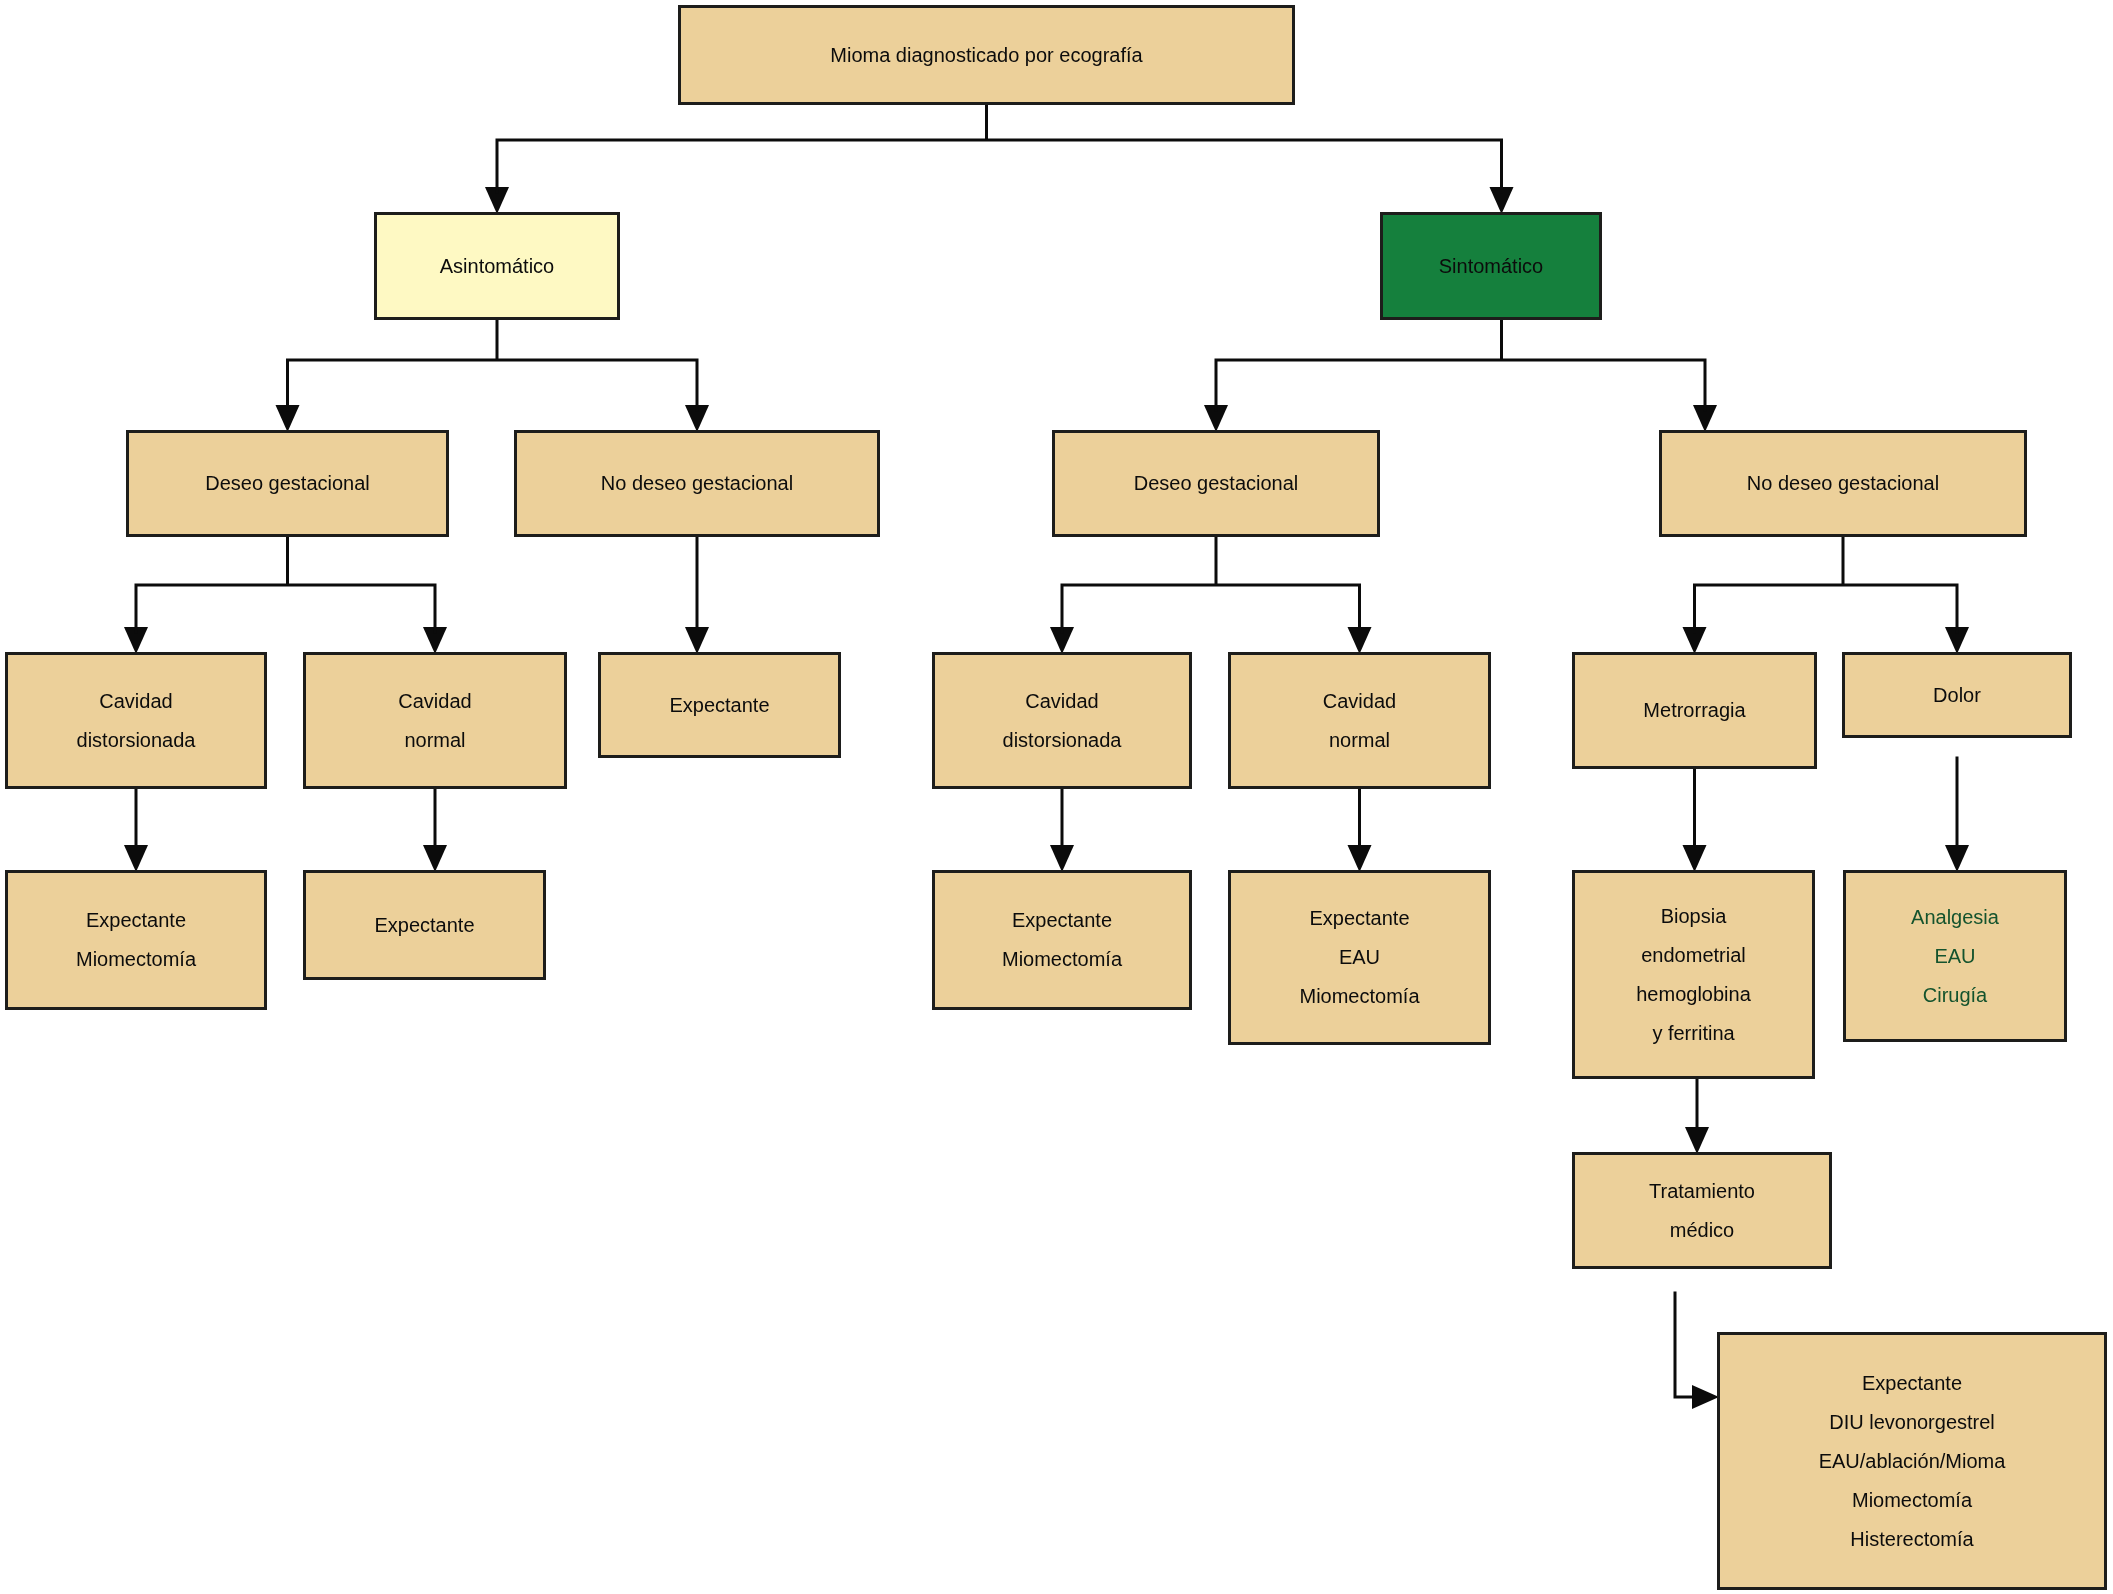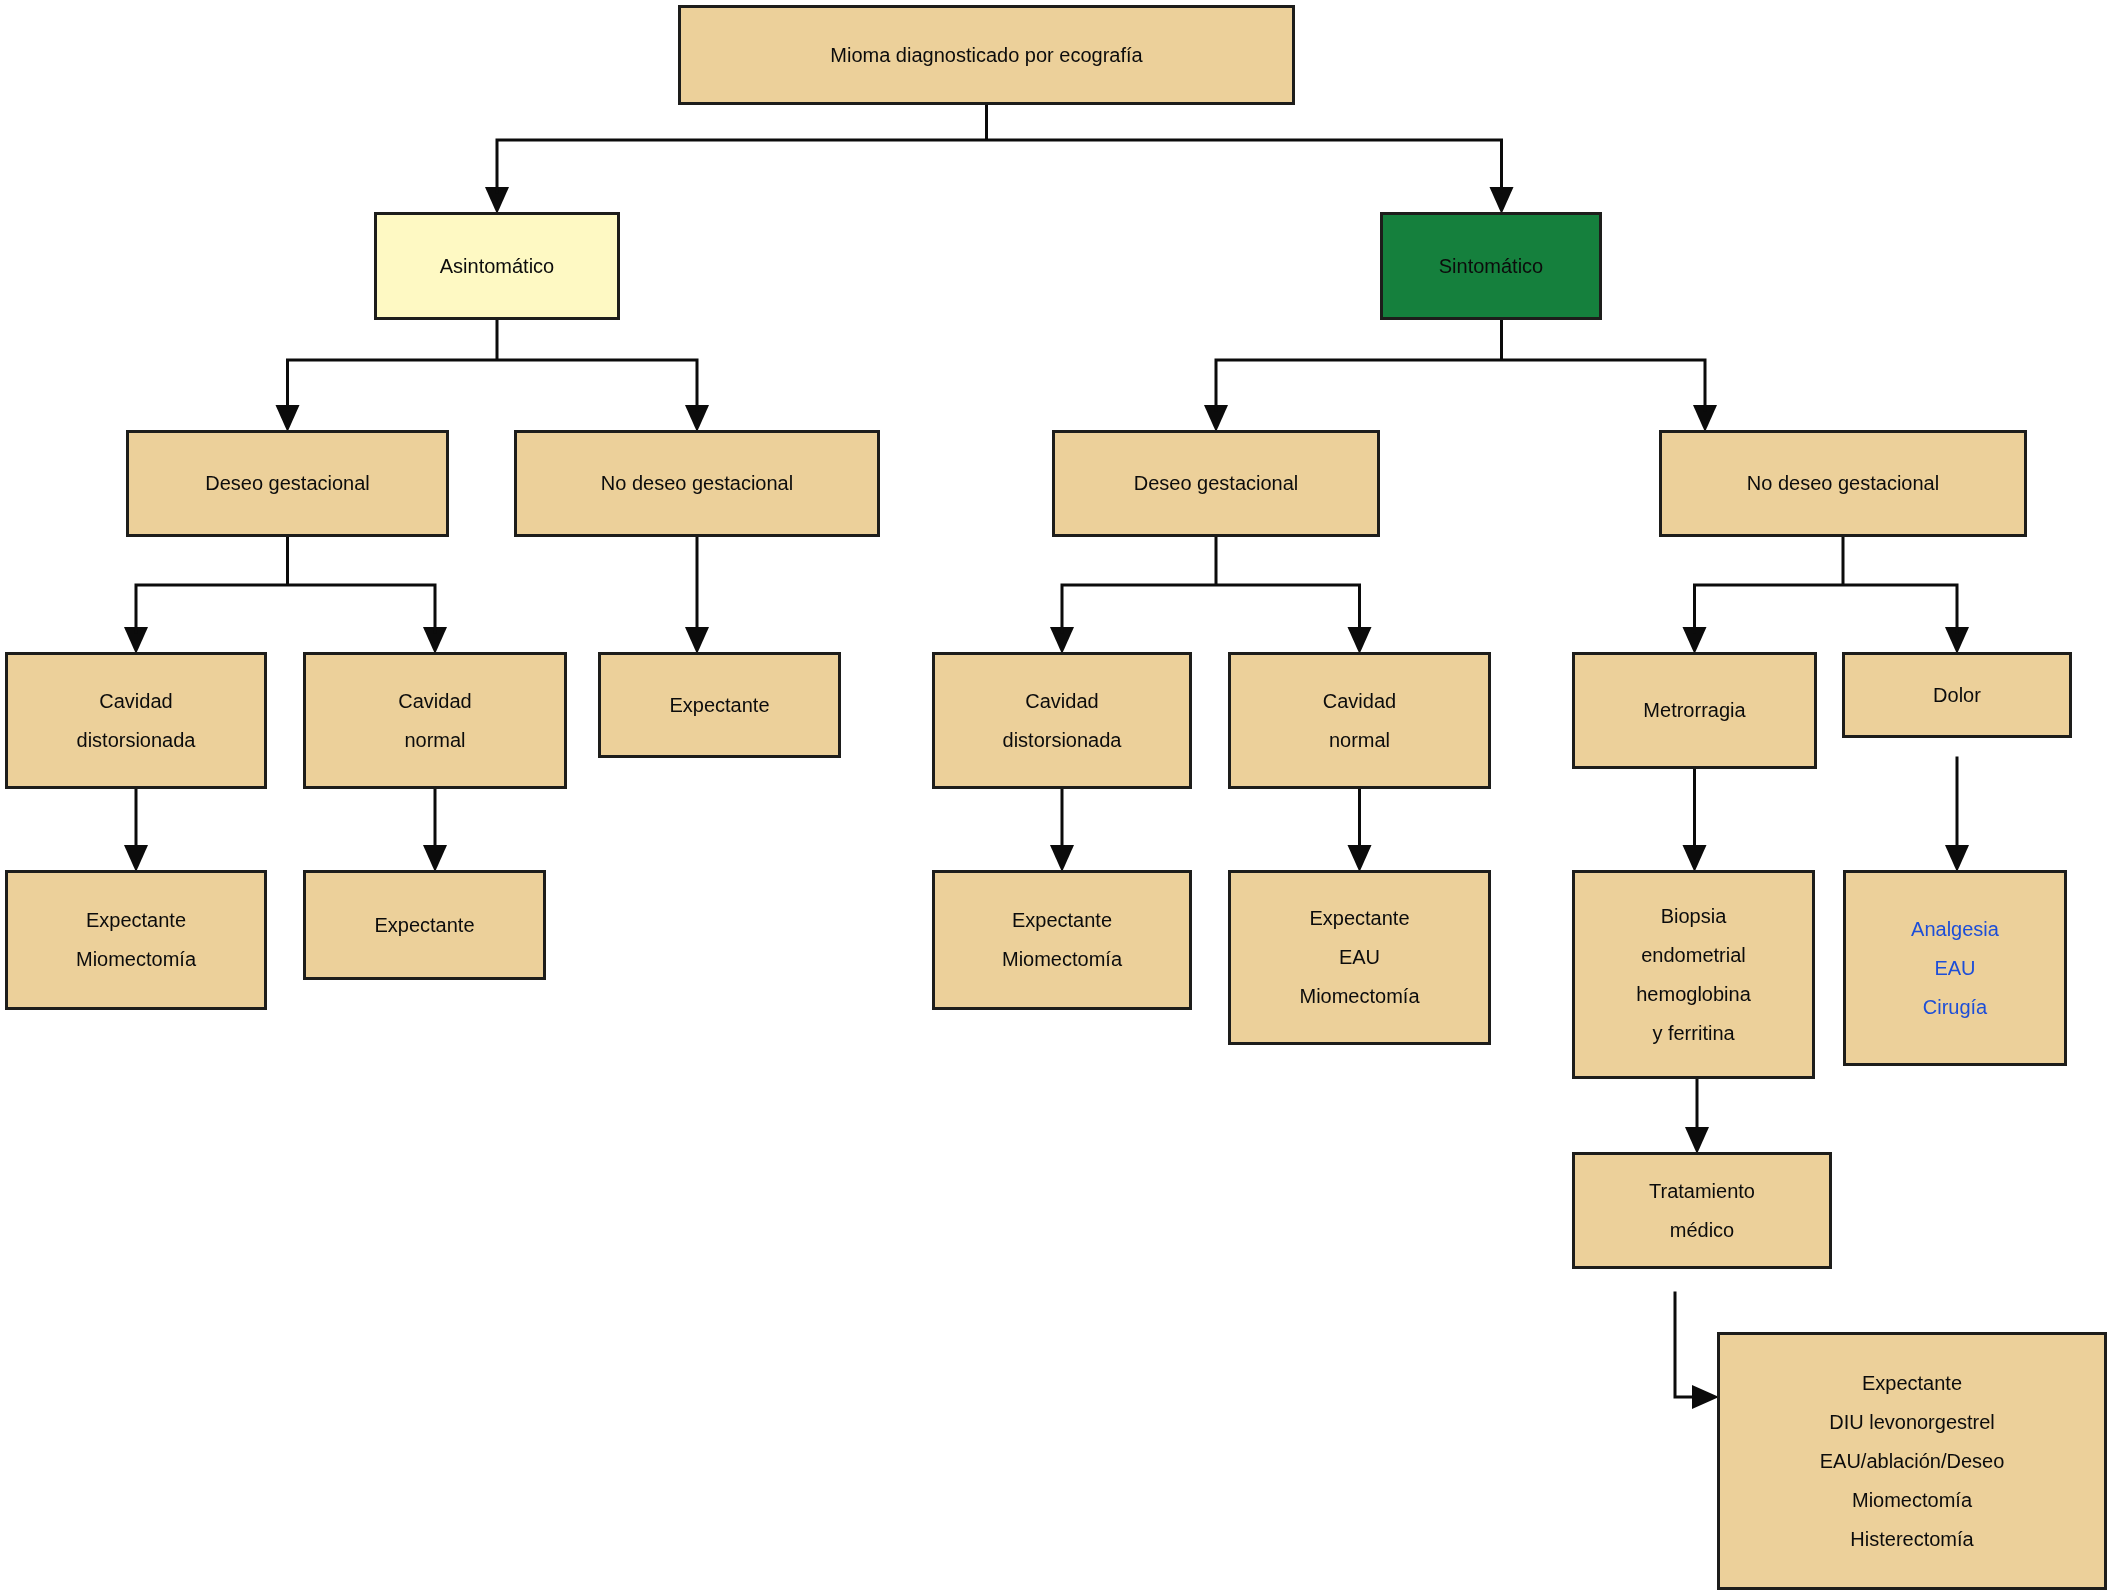--- a/index.html
+++ b/index.html
@@ -143,30 +143,30 @@
         <div>Expectante</div>
         <div>EAU</div>
         <div>Miomectomía</div>
       </div>
       <div class="node" style="left: 1572px; top: 870px; width: 243px; height: 209px; background: rgb(236, 208, 154); border-color: rgb(29, 29, 27); color: rgb(12, 12, 12);">
         <div>Biopsia</div>
         <div>endometrial</div>
         <div>hemoglobina</div>
         <div>y ferritina</div>
       </div>
-      <div class="node" style="left: 1843px; top: 870px; width: 224px; height: 196px; background: rgb(236, 208, 154); border-color: rgb(29, 29, 27); color: #1d4ed8;">
+      <div class="node" style="left: 1843px; top: 870px; width: 224px; height: 172px; background: rgb(236, 208, 154); border-color: rgb(29, 29, 27); color: #14532d;">
         <div>Analgesia</div>
         <div>EAU</div>
         <div>Cirugía</div>
       </div>
       <div class="node" style="left: 1572px; top: 1152px; width: 260px; height: 117px; background: rgb(236, 208, 154); border-color: rgb(29, 29, 27); color: rgb(12, 12, 12);">
         <div>Tratamiento</div>
         <div>médico</div>
       </div>
       <div class="node" style="left: 1717px; top: 1332px; width: 390px; height: 258px; background: rgb(236, 208, 154); border-color: rgb(29, 29, 27); color: rgb(12, 12, 12);">
         <div>Expectante</div>
         <div>DIU levonorgestrel</div>
-        <div>EAU/ablación/Deseo</div>
+        <div>EAU/ablación/Mioma</div>
         <div>Miomectomía</div>
         <div>Histerectomía</div>
       </div>
     </div>
 </div>
 
 </body></html>

